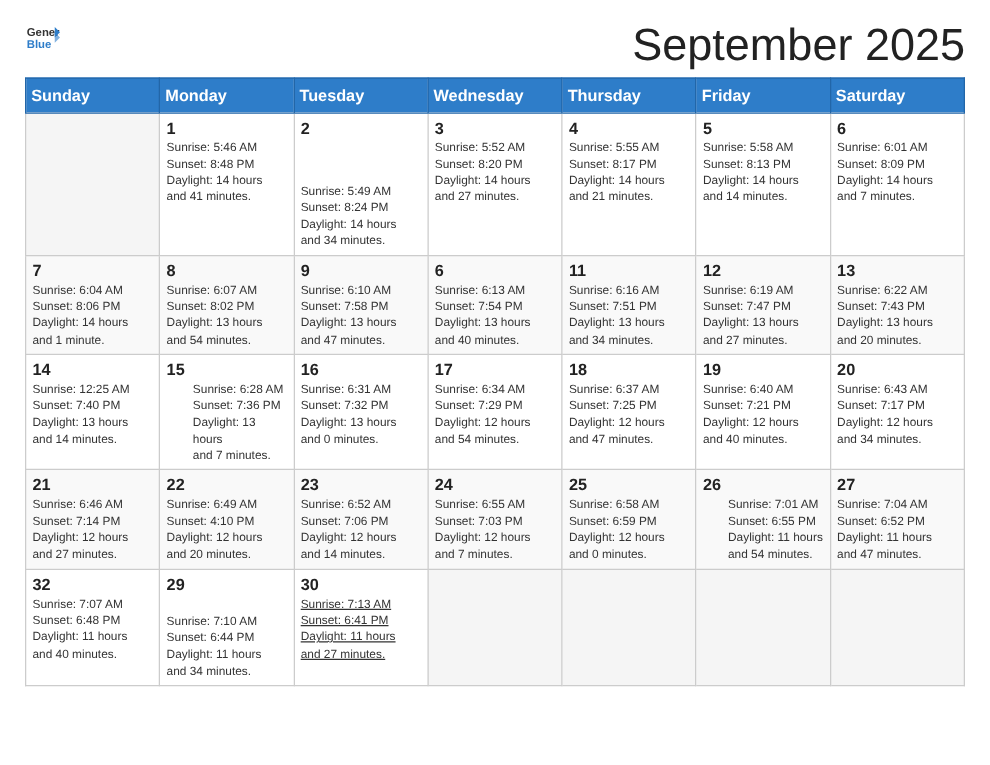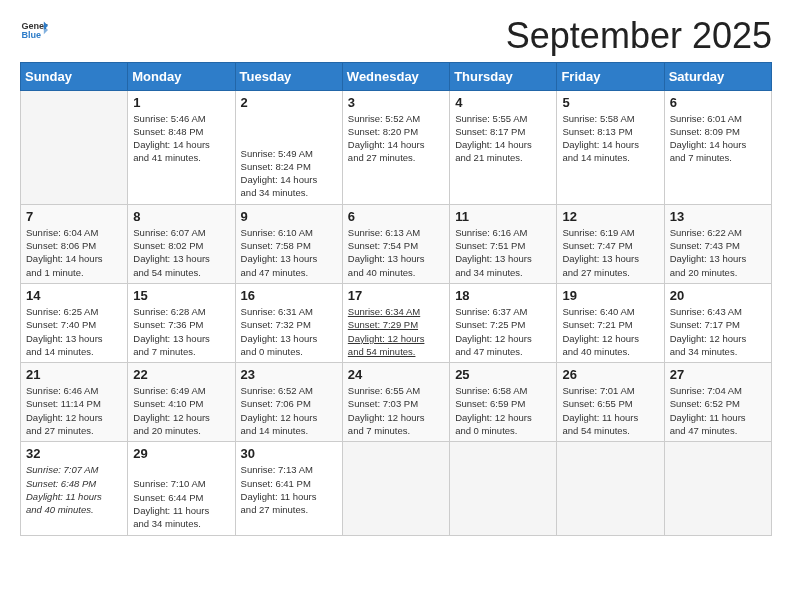--- a/index.html
+++ b/index.html
@@ -205,42 +205,42 @@
           <span class="day-number">13</span>
           <div class="day-info" style="white-space: pre-line;">Sunrise: 6:22 AM
 Sunset: 7:43 PM
 Daylight: 13 hours
 and 20 minutes.</div>
         </td>
       </tr>
       <tr>
         <td>
           <span class="day-number">14</span>
-          <div class="day-info" style="white-space: pre-line;">Sunrise: 6:25 AM
+          <div class="day-info" style="white-space: pre-line;">Sunrise: 12:25 AM
 Sunset: 7:40 PM
 Daylight: 13 hours
 and 14 minutes.</div>
         </td>
         <td>
           <span class="day-number">15</span>
-          <div class="day-info" style="white-space: pre-line;">Sunrise: 6:28 AM
+          <div class="day-info" style="white-space: pre-line; margin-left: 21px;">Sunrise: 6:28 AM
 Sunset: 7:36 PM
 Daylight: 13 hours
 and 7 minutes.</div>
         </td>
         <td>
           <span class="day-number">16</span>
           <div class="day-info" style="white-space: pre-line;">Sunrise: 6:31 AM
 Sunset: 7:32 PM
 Daylight: 13 hours
 and 0 minutes.</div>
         </td>
         <td>
           <span class="day-number">17</span>
-          <div class="day-info" style="white-space: pre-line; text-decoration: underline;">Sunrise: 6:34 AM
+          <div class="day-info" style="white-space: pre-line;">Sunrise: 6:34 AM
 Sunset: 7:29 PM
 Daylight: 12 hours
 and 54 minutes.</div>
         </td>
         <td>
           <span class="day-number">18</span>
           <div class="day-info" style="white-space: pre-line;">Sunrise: 6:37 AM
 Sunset: 7:25 PM
 Daylight: 12 hours
 and 47 minutes.</div>
@@ -257,21 +257,21 @@
           <div class="day-info" style="white-space: pre-line;">Sunrise: 6:43 AM
 Sunset: 7:17 PM
 Daylight: 12 hours
 and 34 minutes.</div>
         </td>
       </tr>
       <tr>
         <td>
           <span class="day-number">21</span>
           <div class="day-info" style="white-space: pre-line;">Sunrise: 6:46 AM
-Sunset: 11:14 PM
+Sunset: 7:14 PM
 Daylight: 12 hours
 and 27 minutes.</div>
         </td>
         <td>
           <span class="day-number">22</span>
           <div class="day-info" style="white-space: pre-line;">Sunrise: 6:49 AM
 Sunset: 4:10 PM
 Daylight: 12 hours
 and 20 minutes.</div>
         </td>
@@ -291,51 +291,51 @@
         </td>
         <td>
           <span class="day-number">25</span>
           <div class="day-info" style="white-space: pre-line;">Sunrise: 6:58 AM
 Sunset: 6:59 PM
 Daylight: 12 hours
 and 0 minutes.</div>
         </td>
         <td>
           <span class="day-number">26</span>
-          <div class="day-info" style="white-space: pre-line;">Sunrise: 7:01 AM
+          <div class="day-info" style="white-space: pre-line; margin-left: 20px;">Sunrise: 7:01 AM
 Sunset: 6:55 PM
 Daylight: 11 hours
 and 54 minutes.</div>
         </td>
         <td>
           <span class="day-number">27</span>
           <div class="day-info" style="white-space: pre-line;">Sunrise: 7:04 AM
 Sunset: 6:52 PM
 Daylight: 11 hours
 and 47 minutes.</div>
         </td>
       </tr>
       <tr>
         <td>
           <span class="day-number">32</span>
-          <div class="day-info" style="white-space: pre-line; font-style: italic;">Sunrise: 7:07 AM
+          <div class="day-info" style="white-space: pre-line;">Sunrise: 7:07 AM
 Sunset: 6:48 PM
 Daylight: 11 hours
 and 40 minutes.</div>
         </td>
         <td>
           <span class="day-number">29</span>
           <div class="day-info" style="white-space: pre-line; margin-top: 16px;">Sunrise: 7:10 AM
 Sunset: 6:44 PM
 Daylight: 11 hours
 and 34 minutes.</div>
         </td>
         <td>
           <span class="day-number">30</span>
-          <div class="day-info" style="white-space: pre-line;">Sunrise: 7:13 AM
+          <div class="day-info" style="white-space: pre-line; text-decoration: underline;">Sunrise: 7:13 AM
 Sunset: 6:41 PM
 Daylight: 11 hours
 and 27 minutes.</div>
         </td>
         <td class="empty-cell"></td>
         <td class="empty-cell"></td>
         <td class="empty-cell"></td>
         <td class="empty-cell"></td>
       </tr>
     </tbody>

